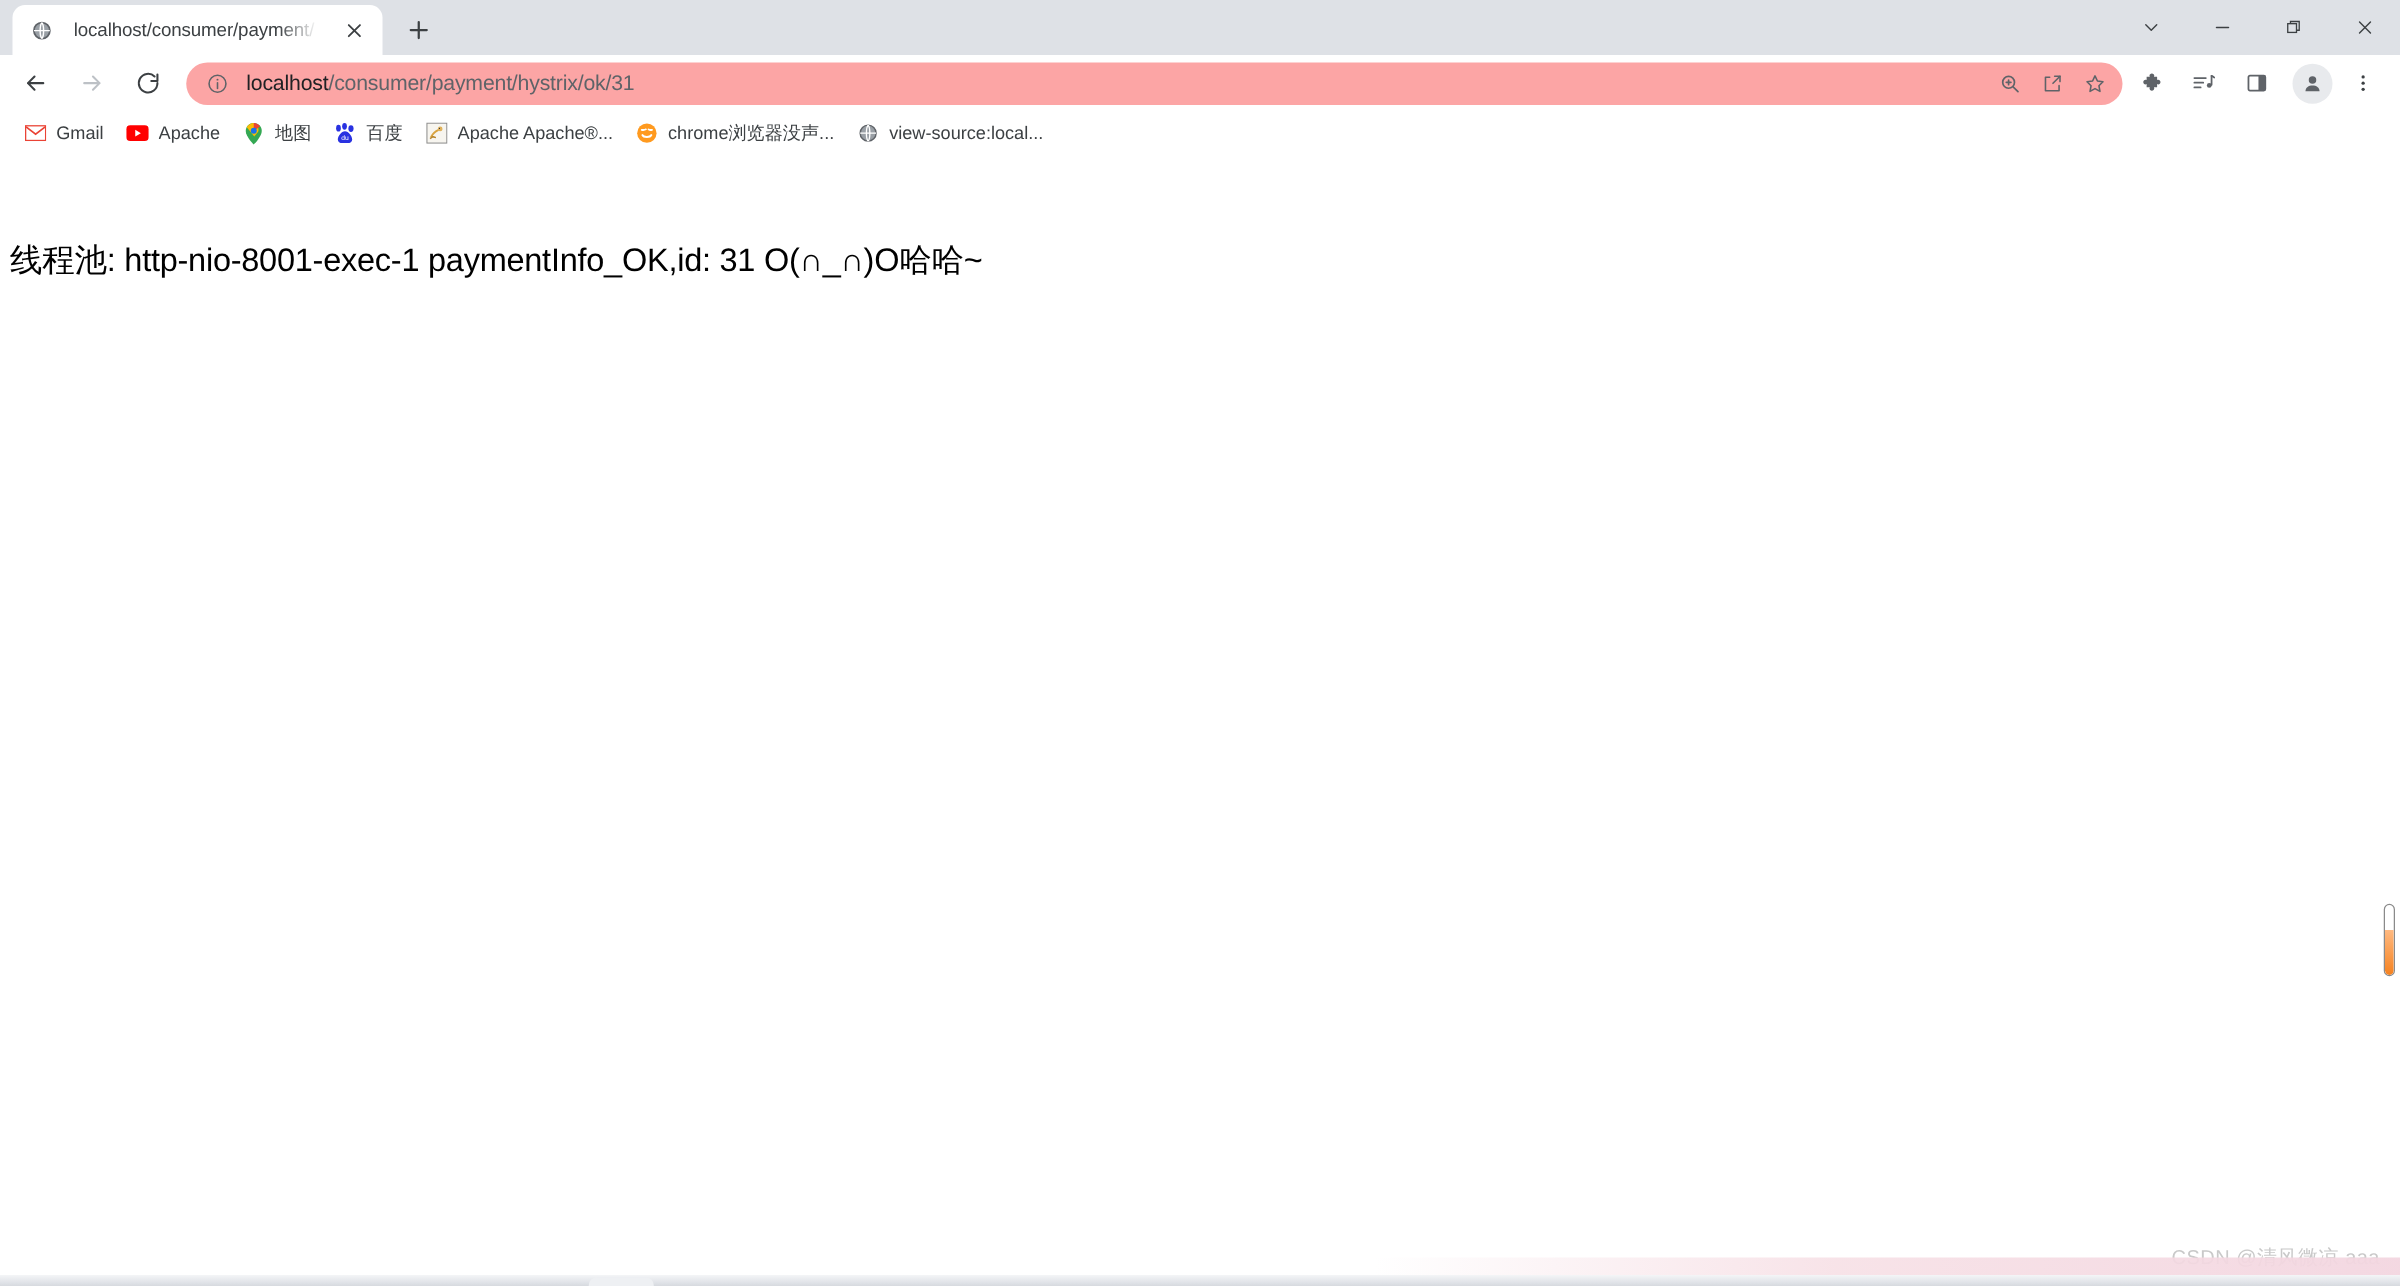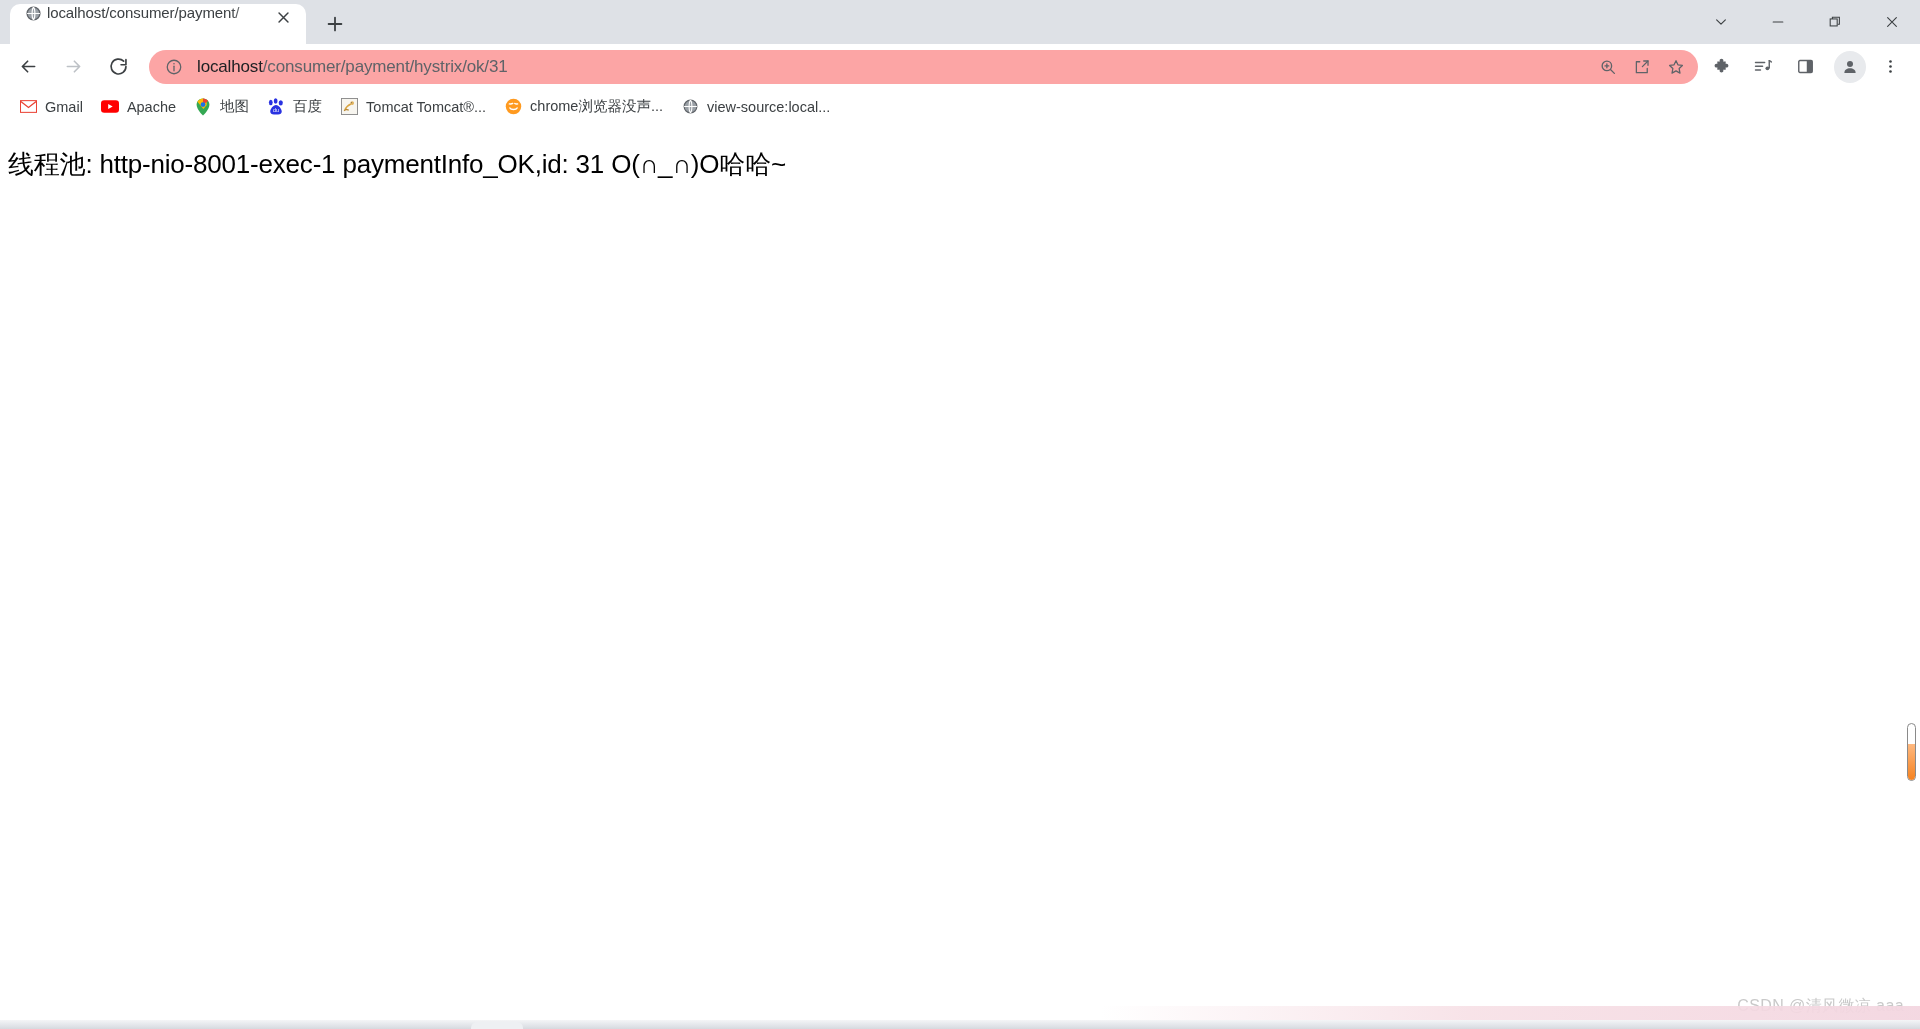--- a/index.html
+++ b/index.html
@@ -16,27 +16,27 @@
     position: relative;
     height: 44px;
     background: #dee1e6;
     display: flex;
     align-items: flex-end;
     padding-left: 10px;
   }
   .tab {
     position: relative;
     display: flex;
-    align-items: flex-start;
+    align-items: center;
     height: 40px;
     width: 296px;
     background: #ffffff;
     border-radius: 10px 10px 0 0;
     padding: 0 10px 0 14px;
-    gap: 4px;
+    gap: 16px;
   }
   .tab-favicon {
     width: 19px; height: 19px;
     flex: 0 0 19px;
     display: flex; align-items: center; justify-content: center;
   }
   .tab-title {
     flex: 1 1 auto;
     font-size: 15px;
     color: #3c4043;
@@ -186,20 +186,21 @@
   }
   .page-content {
     padding: 22px 0 0 8px;
   }
   .page-text {
     font-size: 26px;
     color: #000000;
     font-family: "Liberation Sans", "DejaVu Sans", sans-serif;
     white-space: pre;
     letter-spacing: -0.2px;
+    margin-top: 44px;
   }
 
   
   .scroll-indicator {
     position: absolute;
     right: 4px;
     top: 598px;
     width: 9px;
     height: 58px;
     border-radius: 5px;
@@ -445,21 +446,21 @@
   <div class="bm">
     <span class="bm-icon">
       <svg class="svgicon" width="17" height="17" viewBox="0 0 18 18">
         <rect x="0.5" y="0.5" width="17" height="17" fill="#f7f5ef" stroke="#8a8a8a" stroke-width="1"></rect>
         <path d="M4 12.5c1.5-3 3.5-5 6.5-6.2" fill="none" stroke="#d9a441" stroke-width="1.6"></path>
         <circle cx="11.8" cy="5.4" r="2" fill="#e0b25c"></circle>
         <circle cx="11.2" cy="5" r="0.5" fill="#3a3a3a"></circle>
         <path d="M3.2 13.6l2.4-1.6 2.6.8" fill="none" stroke="#b8862f" stroke-width="1.3"></path>
       </svg>
     </span>
-    <span class="bm-label">Tomcat Tomcat®...</span>
+    <span class="bm-label">Apache Apache®...</span>
   </div>
 
   <div class="bm">
     <span class="bm-icon">
       <svg class="svgicon" width="17" height="17" viewBox="0 0 18 18">
         <circle cx="9" cy="9" r="8.2" fill="#ff9a1f"></circle>
         <path d="M4.6 6.2c1.4.3 2.6.2 3.6-.4" fill="none" stroke="#ffffff" stroke-width="1.5" stroke-linecap="round"></path>
         <path d="M13.4 6.2c-1.2.3-2.2.2-3-.4" fill="none" stroke="#ffffff" stroke-width="1.5" stroke-linecap="round"></path>
         <path d="M5.2 10.6c1 2.2 6.6 2.2 7.6 0" fill="none" stroke="#ffffff" stroke-width="1.6" stroke-linecap="round"></path>
       </svg>

